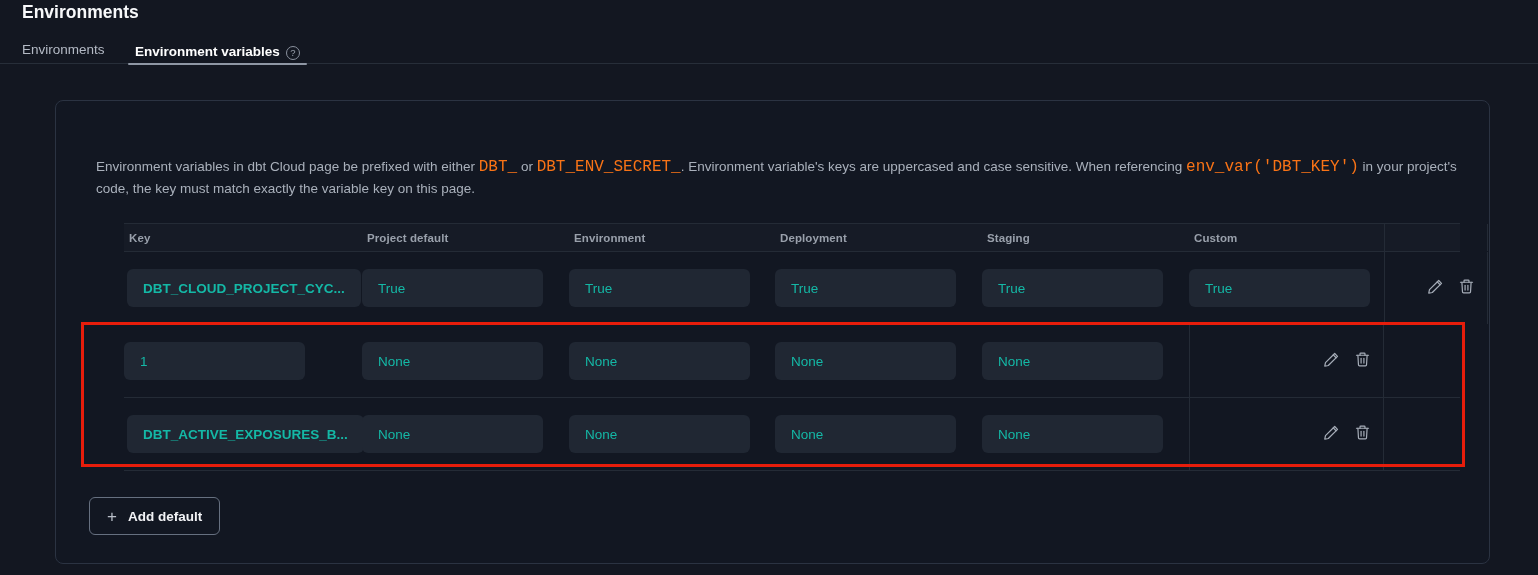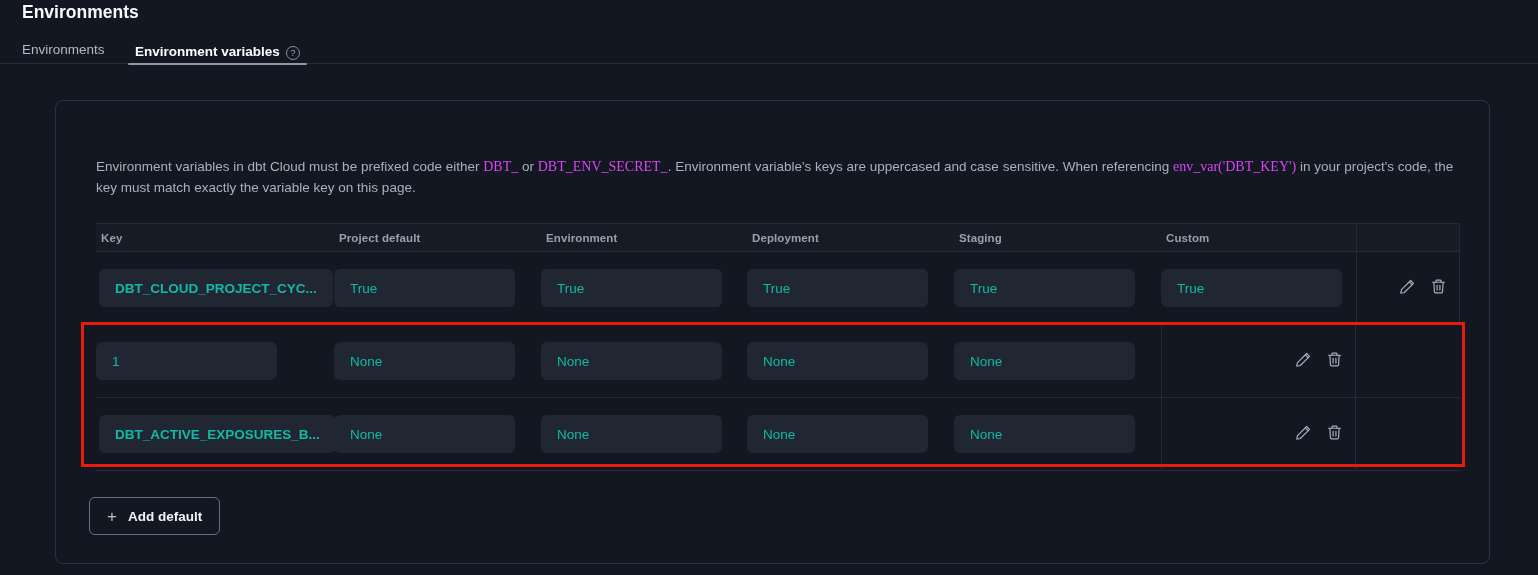--- a/index.html
+++ b/index.html
@@ -45,30 +45,31 @@
   .card {
     position: absolute; left: 55px; top: 100px; width: 1435px; height: 464px;
     background: #121722; border: 1px solid #2b3342; border-radius: 8px;
   }
 
   .description {
     position: absolute; left: 40px; top: 55px; width: 1372px;
     font-size: 13.5px; line-height: 21px; color: #a9b0bb;
   }
   .description code {
-    font-family: Liberation Serif, serif;
-    font-size: 14px; color: #d946ef;
+    font-family: Liberation Mono, monospace;
+    font-size: 16px; color: #f97316;
   }
 
   
   .var-table { position: absolute; left: 40px; top: 122px; width: 1364px; }
   .thead, .trow {
     display: grid;
     grid-template-columns: 238px 207px 206px 207px 207px 195px 104px;
     align-items: center;
+    margin-left: 28px;
   }
   .thead {
     height: 29px;
     border-top: 1px solid #242b36; border-bottom: 1px solid #242b36;
     background: rgba(255,255,255,0.02);
   }
   .th {
     font-size: 11.5px; font-weight: 700; color: #99a0ab; padding-left: 5px;
     letter-spacing: 0.1px;
   }
@@ -122,21 +123,21 @@
     <span>Environments</span>
   </div>
   <div class="tab tab-env-variables active">
     <span>Environment variables</span>
     <span class="help-icon">?</span>
   </div>
 </div>
 
 <div class="card">
 
-  <p class="description"><span>Environment variables in dbt Cloud must be prefixed code either </span><code>DBT_</code><span> or </span><code>DBT_ENV_SECRET_</code><span>. Environment variable's keys are uppercased and case sensitive. When referencing </span><code>env_var('DBT_KEY')</code><span> in your project's code, the key must match exactly the variable key on this page.</span></p>
+  <p class="description"><span>Environment variables in dbt Cloud page be prefixed with either </span><code>DBT_</code><span> or </span><code>DBT_ENV_SECRET_</code><span>. Environment variable's keys are uppercased and case sensitive. When referencing </span><code>env_var('DBT_KEY')</code><span> in your project's code, the key must match exactly the variable key on this page.</span></p>
 
   <div class="var-table">
 
     <div class="thead">
       <div class="th">Key</div>
       <div class="th">Project default</div>
       <div class="th">Environment</div>
       <div class="th">Deployment</div>
       <div class="th">Staging</div>
       <div class="th">Custom</div>

